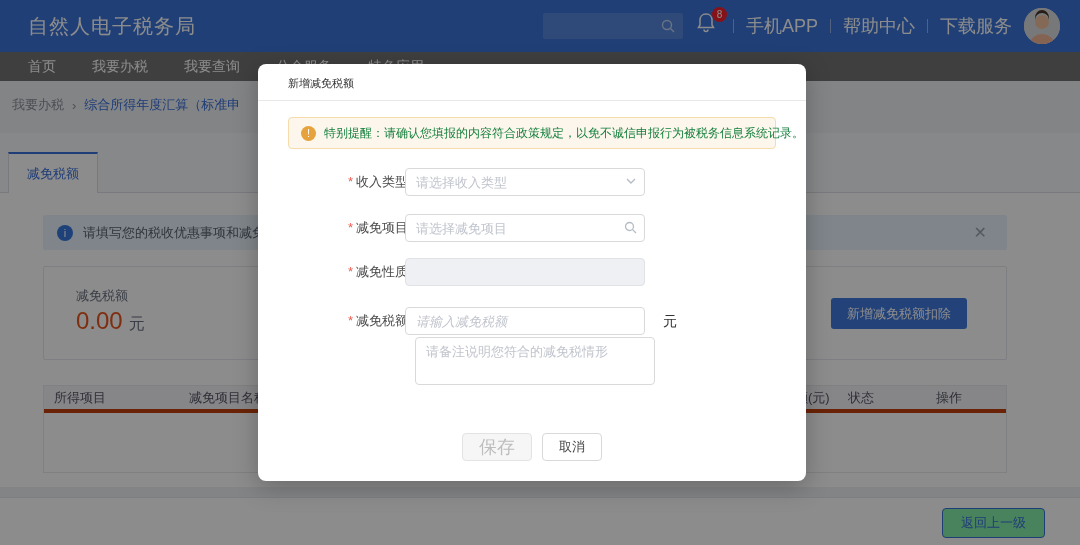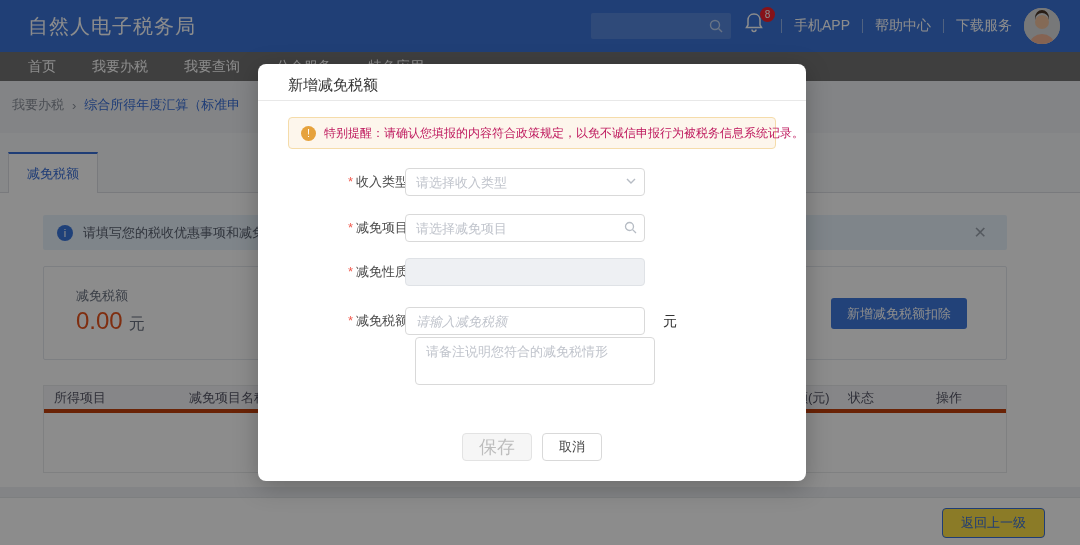--- a/index.html
+++ b/index.html
@@ -9,21 +9,21 @@
 
   
   .hdr { position:absolute; left:0; top:0; width:1080px; height:52px; background:#3b74d8; display:flex; align-items:center; }
   .hdr-title { color:#fff; font-size:20px; margin-left:28px; letter-spacing:1px; }
   .hdr-right { position:absolute; right:20px; top:0; height:52px; display:flex; align-items:center; gap:12px; }
   .hdr-search { position:relative; width:140px; height:26px; background:rgba(255,255,255,0.14); border-radius:2px; }
   .hdr-search svg { position:absolute; right:7px; top:5px; opacity:.85; }
   .bell-wrap { position:relative; width:26px; height:30px; cursor:pointer; }
   .badge { position:absolute; top:-4px; right:-6px; min-width:15px; height:15px; background:#f5222d; border-radius:8px; color:#fff; font-size:10px; line-height:15px; text-align:center; padding:0 3px; }
   .hdr-sep { width:1px; height:14px; background:rgba(255,255,255,0.45); }
-  .hdr-link { color:#fff; font-size:14px; cursor:pointer; white-space:nowrap; }
+  .hdr-link { color:#fff; font-size:18px; cursor:pointer; white-space:nowrap; }
   .avatar { width:36px; height:36px; border-radius:50%; overflow:hidden; background:#d9dadc; }
 
   
   .nav { position:absolute; left:0; top:52px; width:1080px; height:29px; background:#737373; display:flex; align-items:center; padding-left:10px; }
   .nav-item { color:#fff; font-size:14px; padding:0 18px; cursor:pointer; line-height:29px; }
 
   
   .crumbs { position:absolute; left:12px; top:96px; font-size:13px; color:#8a8f99; display:flex; gap:8px; align-items:center; }
   .crumb-cur { color:#3a6fd8; }
 
@@ -43,30 +43,30 @@
   .sum-unit { font-size:16px; color:#6a7280; margin-left:6px; }
   .btn-add { position:absolute; right:39px; top:31px; height:31px; padding:0 16px; background:#3e78dc; color:#fff; font-size:13px; border:none; border-radius:3px; cursor:pointer; }
 
   .tbl { position:absolute; left:43px; top:252px; width:964px; height:88px; border:1px solid #e8eaec; border-top:none; }
   .tbl-head { display:flex; height:28px; background:#f4f5f7; border-top:1px solid #e8eaec; border-bottom:4px solid #c2410c; align-items:center; font-size:13px; color:#556; }
   .th { padding:0 10px; white-space:nowrap; }
   .th-c1 { width:135px; } .th-c2 { flex:1; } .th-c3 { width:92px; } .th-c4 { width:88px; } .th-c5 { width:80px; }
 
   
   .footer { position:absolute; left:0; top:497px; width:1080px; height:48px; background:#fff; border-top:1px solid #e4e7ea; }
-  .btn-back { position:absolute; right:35px; top:10px; height:30px; padding:0 18px; background:#fde047; border:1px solid #3a6fd8; color:#3a6fd8; font-size:13px; border-radius:4px; cursor:pointer; }
+  .btn-back { position:absolute; right:35px; top:10px; height:30px; padding:0 18px; background:#86efac; border:1px solid #3a6fd8; color:#3a6fd8; font-size:13px; border-radius:4px; cursor:pointer; }
 
   
   .overlay { position:absolute; inset:0; background:rgba(0,0,0,0.45); z-index:10; }
   .modal { position:absolute; left:258px; top:64px; width:548px; height:417px; background:#fff; border-radius:8px; z-index:20; box-shadow:0 6px 24px rgba(0,0,0,0.25); }
-  .modal-title { position:absolute; left:30px; top:12px; font-size:15px; color:#333; }
+  .modal-title { position:absolute; left:30px; top:12px; font-size:11px; color:#333; }
   .modal-hd-line { position:absolute; left:0; top:36px; width:548px; height:1px; background:#e8e8e8; }
   .warn { position:absolute; left:30px; top:53px; width:488px; height:32px; background:#fdf6ec; border:1px solid #f5dcaa; border-radius:4px; display:flex; align-items:center; padding:0 12px; }
   .w-ico { width:15px; height:15px; border-radius:50%; background:#e6a23c; color:#fff; font-size:11px; line-height:15px; text-align:center; font-style:normal; flex:none; }
-  .warn-txt { font-size:12px; color:#be185d; margin-left:8px; white-space:nowrap; }
+  .warn-txt { font-size:12px; color:#15803d; margin-left:8px; white-space:nowrap; }
 
   .frow { position:absolute; left:0; height:28px; }
   .flabel { position:absolute; left:30px; width:120px; text-align:right; font-size:13px; color:#4a4a4a; line-height:28px; }
   .req { color:#f05b4f; margin-right:3px; }
   .fctl { position:absolute; left:147px; width:240px; height:40px; }
   .inp { width:240px; height:28px; border:1px solid #d9d9d9; border-radius:4px; font-size:13px; color:#333; padding:0 26px 0 10px; font-family:"Liberation Sans","DejaVu Sans",sans-serif; background:#fff; }
   .inp::placeholder, .ta::placeholder { color:#c0c4cc; }
   .inp:disabled { background:#eef0f3; border-color:#dfe2e6; }
   .ctl-ico { position:absolute; right:8px; top:7px; color:#b6bcc4; pointer-events:none; }
   .unit { position:absolute; left:405px; font-size:14px; color:#333; line-height:28px; }

